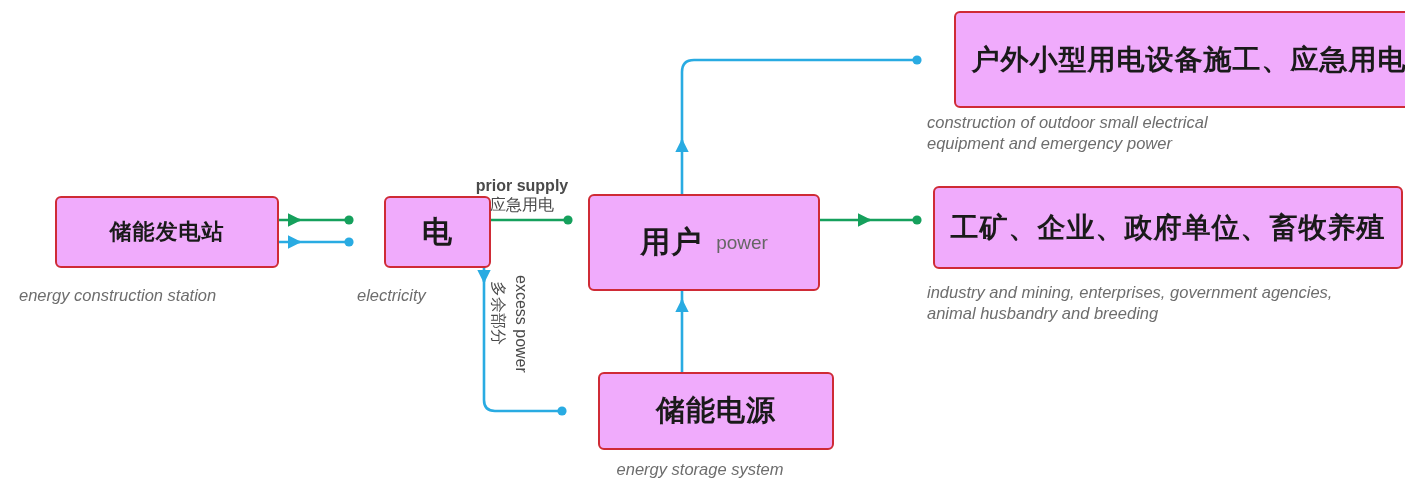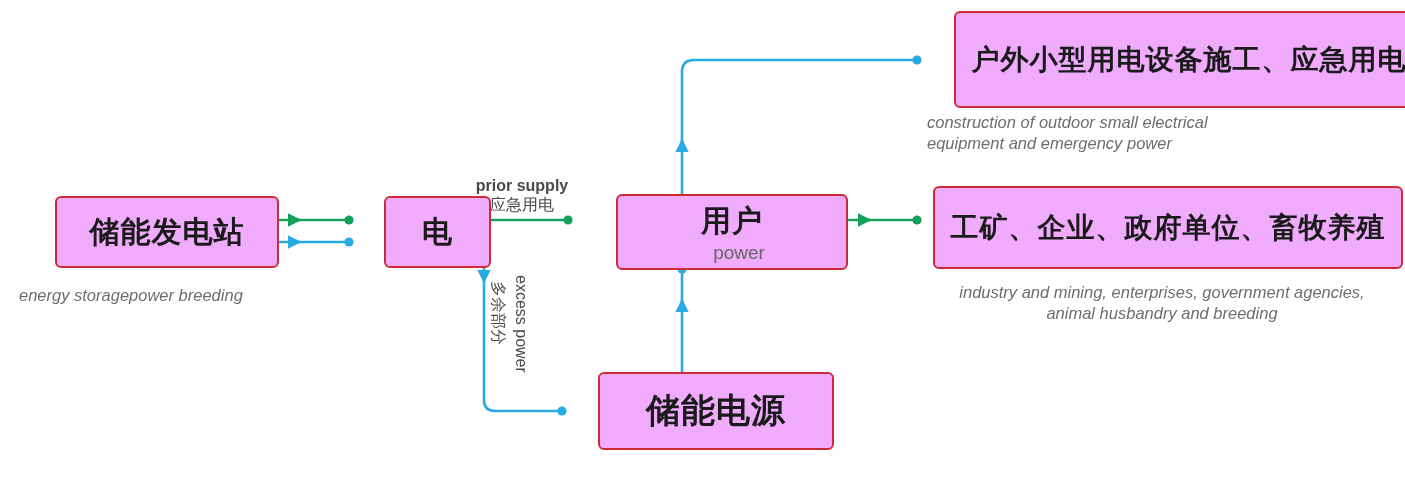--- a/index.html
+++ b/index.html
@@ -126,48 +126,50 @@
     </g>
 
     <g>
       <line x1="800" y1="220" x2="870" y2="220" stroke="#15a05c" stroke-width="2.6" marker-end="url(#arrow-green)"></line>
       <line x1="868" y1="220" x2="916" y2="220" stroke="#15a05c" stroke-width="2.6"></line>
       <circle cx="917" cy="220" r="4.6" fill="#15a05c"></circle>
     </g>
   </svg>
 
   <div class="node-box" style="left:19px; top:196px; width:224px; height:72px;">
-    <span class="node-cn" style="font-size:30px;">储能发电站</span>
+    <span class="node-cn" style="font-size:22px;">储能发电站</span>
   </div>
-  <div class="caption" style="left:19px; top:285px; width:300px;">energy storagepower breeding</div>
+  <div class="caption" style="left:19px; top:285px; width:300px;">energy construction station</div>
 
   <div class="node-box" style="left:348px; top:196px; width:107px; height:72px;">
     <span class="node-cn" style="font-size:30px;">电</span>
   </div>
+  <div class="caption" style="left:357px; top:285px; width:200px;">electricity</div>
 
-  <div class="node-box" style="left:580px; top:194px; width:232px; height:76px;flex-direction:column;">
+  <div class="node-box" style="left:552px; top:194px; width:232px; height:97px;">
     <span class="node-cn" style="font-size:30px;">用户</span>
     <span class="node-en-inline" style="font-size:19px;">power</span>
   </div>
 
   <div class="node-box" style="left:918px; top:11px; width:470px; height:97px;">
     <span class="node-cn" style="font-size:28px;">户外小型用电设备施工、应急用电</span>
   </div>
   <div class="caption" style="left:927px; top:112px; width:460px;">construction of outdoor small electrical
 equipment and emergency power</div>
 
   <div class="node-box" style="left:897px; top:186px; width:470px; height:83px;">
     <span class="node-cn" style="font-size:28px;">工矿、企业、政府单位、畜牧养殖</span>
   </div>
-  <div class="caption" style="left:927px; top:282px; width:470px;text-align:center;">industry and mining, enterprises, government agencies,
+  <div class="caption" style="left:927px; top:282px; width:470px;">industry and mining, enterprises, government agencies,
 animal husbandry and breeding</div>
 
   <div class="node-box" style="left:562px; top:372px; width:236px; height:78px;">
-    <span class="node-cn" style="font-size:34px;">储能电源</span>
+    <span class="node-cn" style="font-size:29px;">储能电源</span>
   </div>
+  <div class="caption" style="left:570px; top:459px; width:260px; text-align:center;">energy storage system</div>
 
   <div class="edge-label" style="left:467px; top:176px; width:110px;">
     <span class="lbl-en">prior supply</span>
     <span class="lbl-cn">应急用电</span>
   </div>
 
   <div class="edge-label-vertical" style="left:530px; top:275px;">excess power</div>
 
   <div class="edge-label-vertical" style="left:508px; top:281px;">多余部分</div>
 

